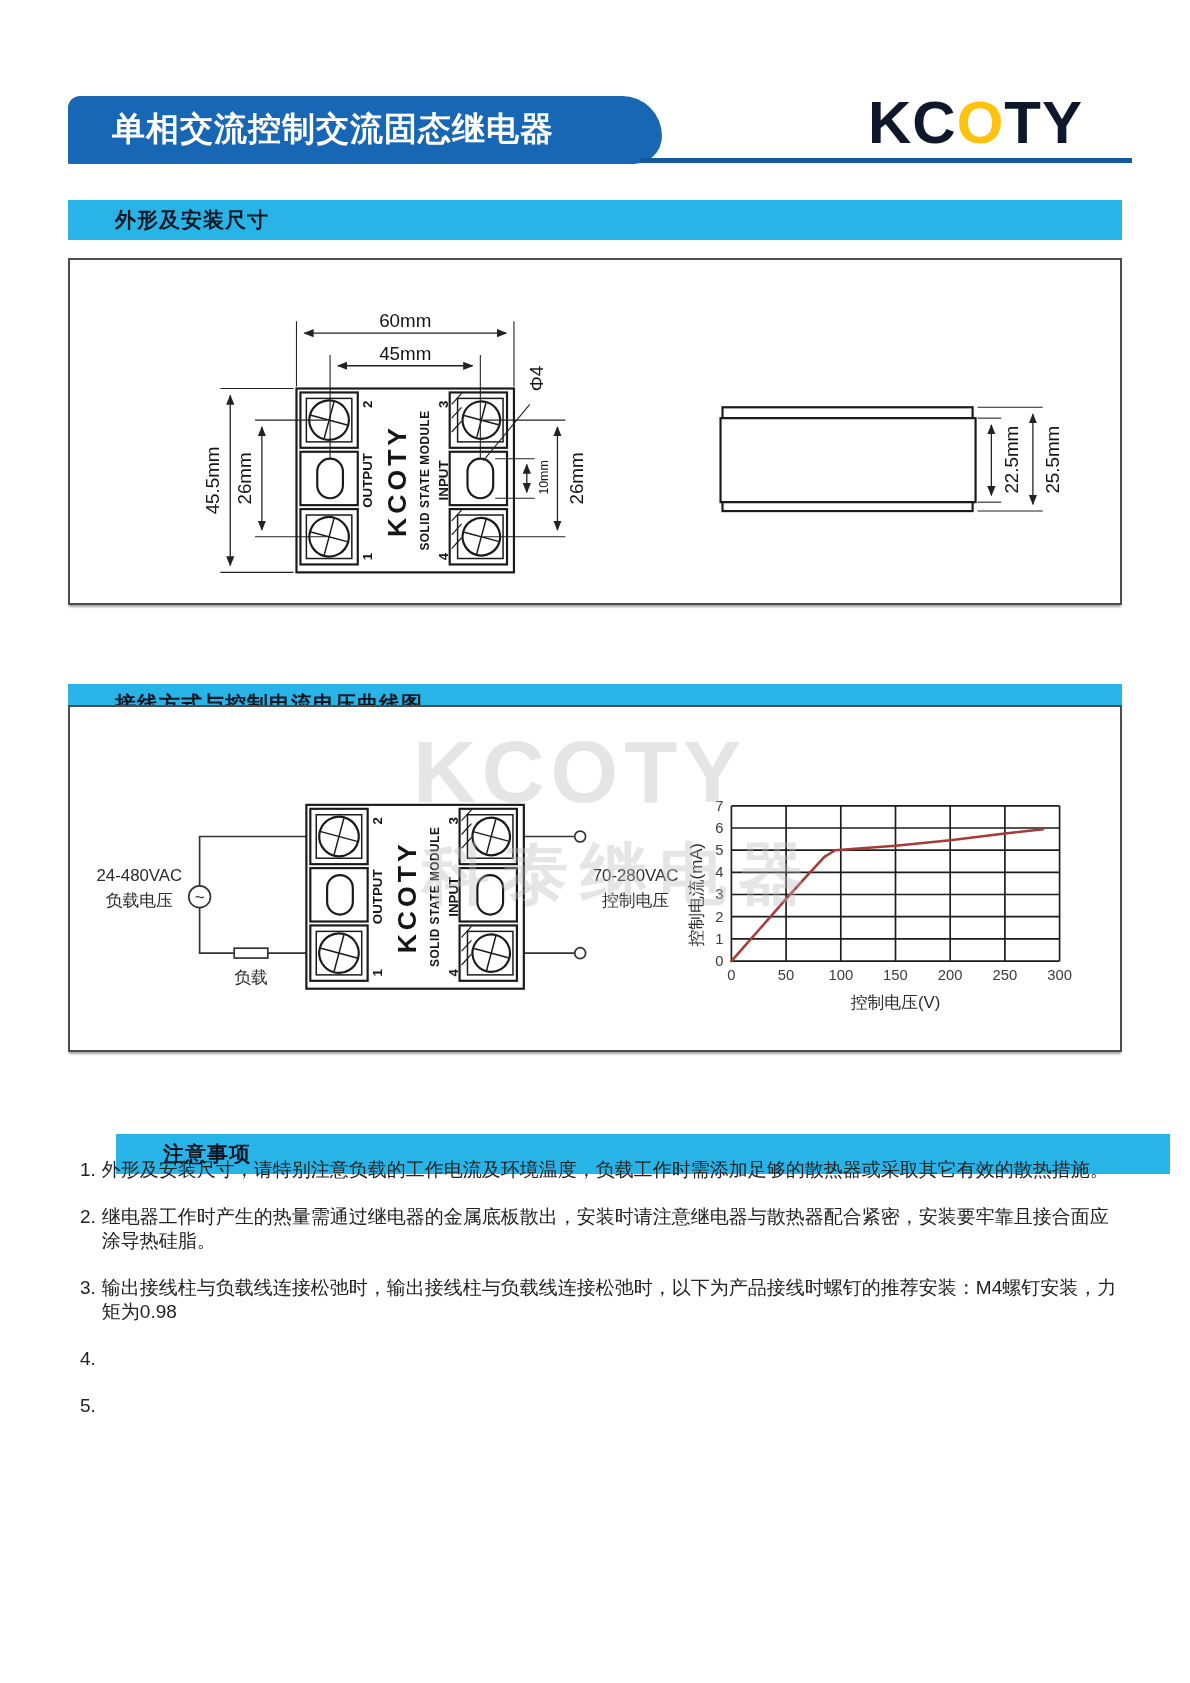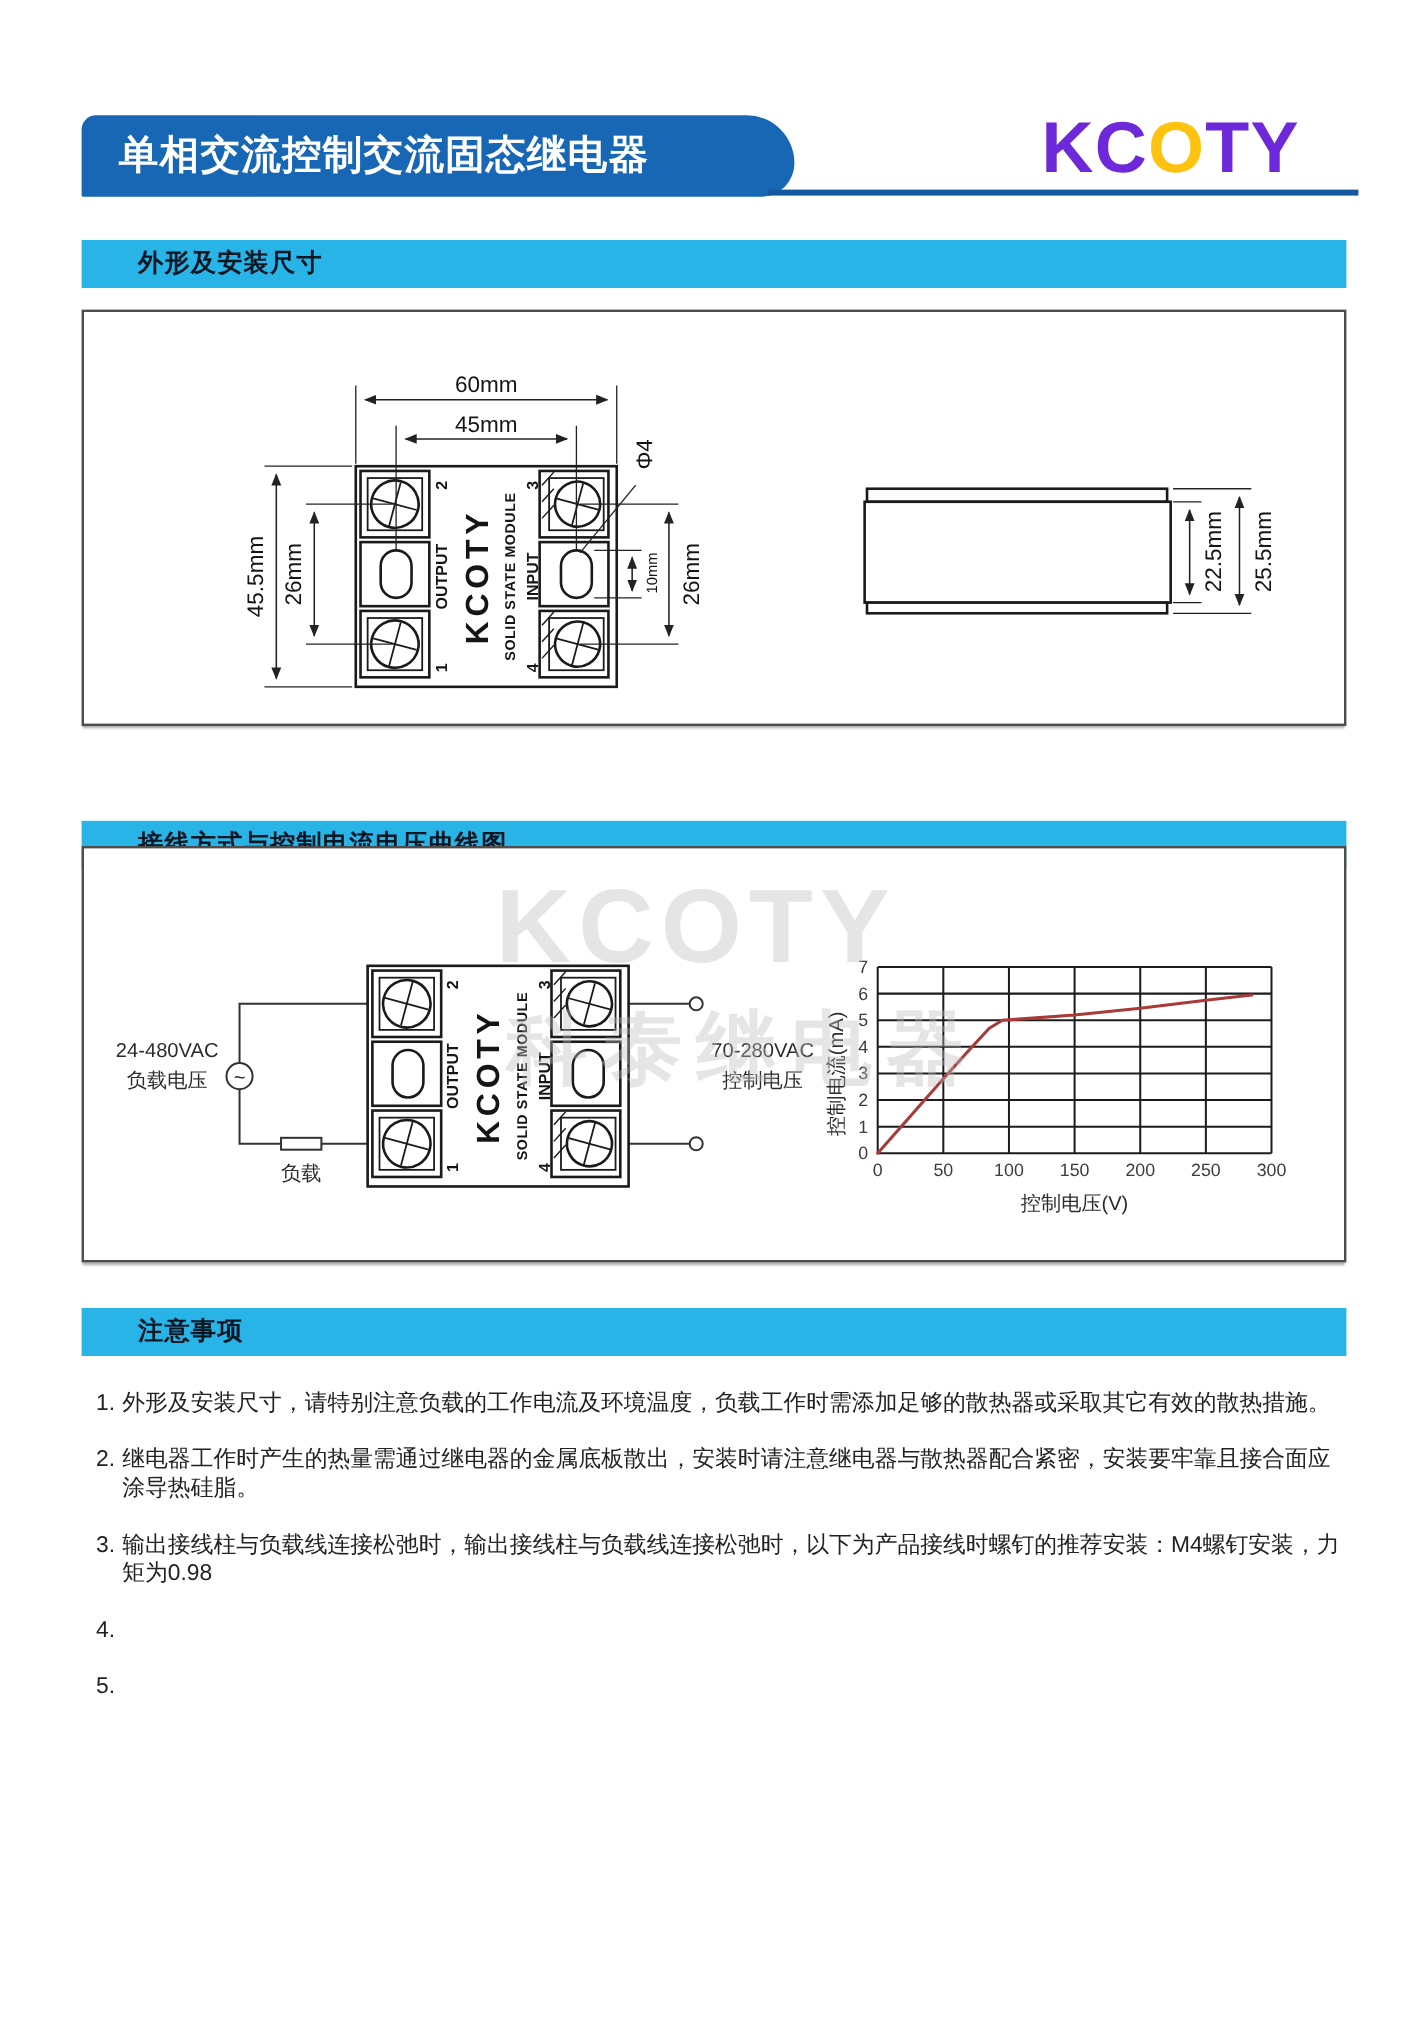--- a/index.html
+++ b/index.html
@@ -1,32 +1,32 @@
 <!DOCTYPE html>
 <html><head>
 <meta charset="utf-8">
 <style>
   html,body{margin:0;padding:0;background:#fff;}
   .page{position:relative;width:1190px;height:1683px;background:#fff;overflow:hidden;
         font-family:"Liberation Sans",sans-serif;}
   
   .banner{position:absolute;left:68px;top:96px;width:594px;height:68px;background:#1767b4;
           border-radius:18px 60px 42px 2px;}
-  .banner-title{display:block;padding-left:31px;line-height:66px;font-size:33px;font-weight:bold;
+  .banner-title{display:block;padding-left:44px;line-height:66px;font-size:33px;font-weight:bold;
           color:#fff;letter-spacing:1px;white-space:nowrap;}
   .header-rule{position:absolute;left:640px;top:158px;width:492px;height:5px;background:#14589e;}
   .logo{position:absolute;left:868px;top:92px;font-size:60px;font-weight:800;line-height:62px;
         letter-spacing:1px;white-space:nowrap;}
-  .logo .lb{color:#6d28d9;}
+  .logo .lb{color:#0f172a;}
   .logo .lo{color:#ffc20e;}
   
   .secbar{position:absolute;left:68px;width:1054px;height:40px;background:#29b4e7;
           color:#0a1622;font-size:21px;font-weight:bold;line-height:40px;padding-left:47px;
           box-sizing:border-box;letter-spacing:1px;}
-  .secbar.s1{top:200px;} .secbar.s2{top:684px;} .secbar.s3{top:1090px;}
+  .secbar.s1{top:200px;} .secbar.s2{top:684px;} .secbar.s3{top:1134px;margin-left:48px;}
   
   .frame{position:absolute;left:68px;width:1054px;height:347px;background:#fff;
          border:2px solid #4d4d4d;box-sizing:border-box;
          box-shadow:0 3px 2px -1px rgba(0,0,0,.35);}
   .frame.f1{top:258px;} .frame.f2{top:705px;}
   .frame svg{display:block;width:100%;height:100%;}
   
   svg text{font-family:"Liberation Sans",sans-serif;}
   .mo{fill:#fff;stroke:#1a1a1a;stroke-width:2.2;}
   .mi{fill:none;stroke:#1a1a1a;stroke-width:1.5;}

